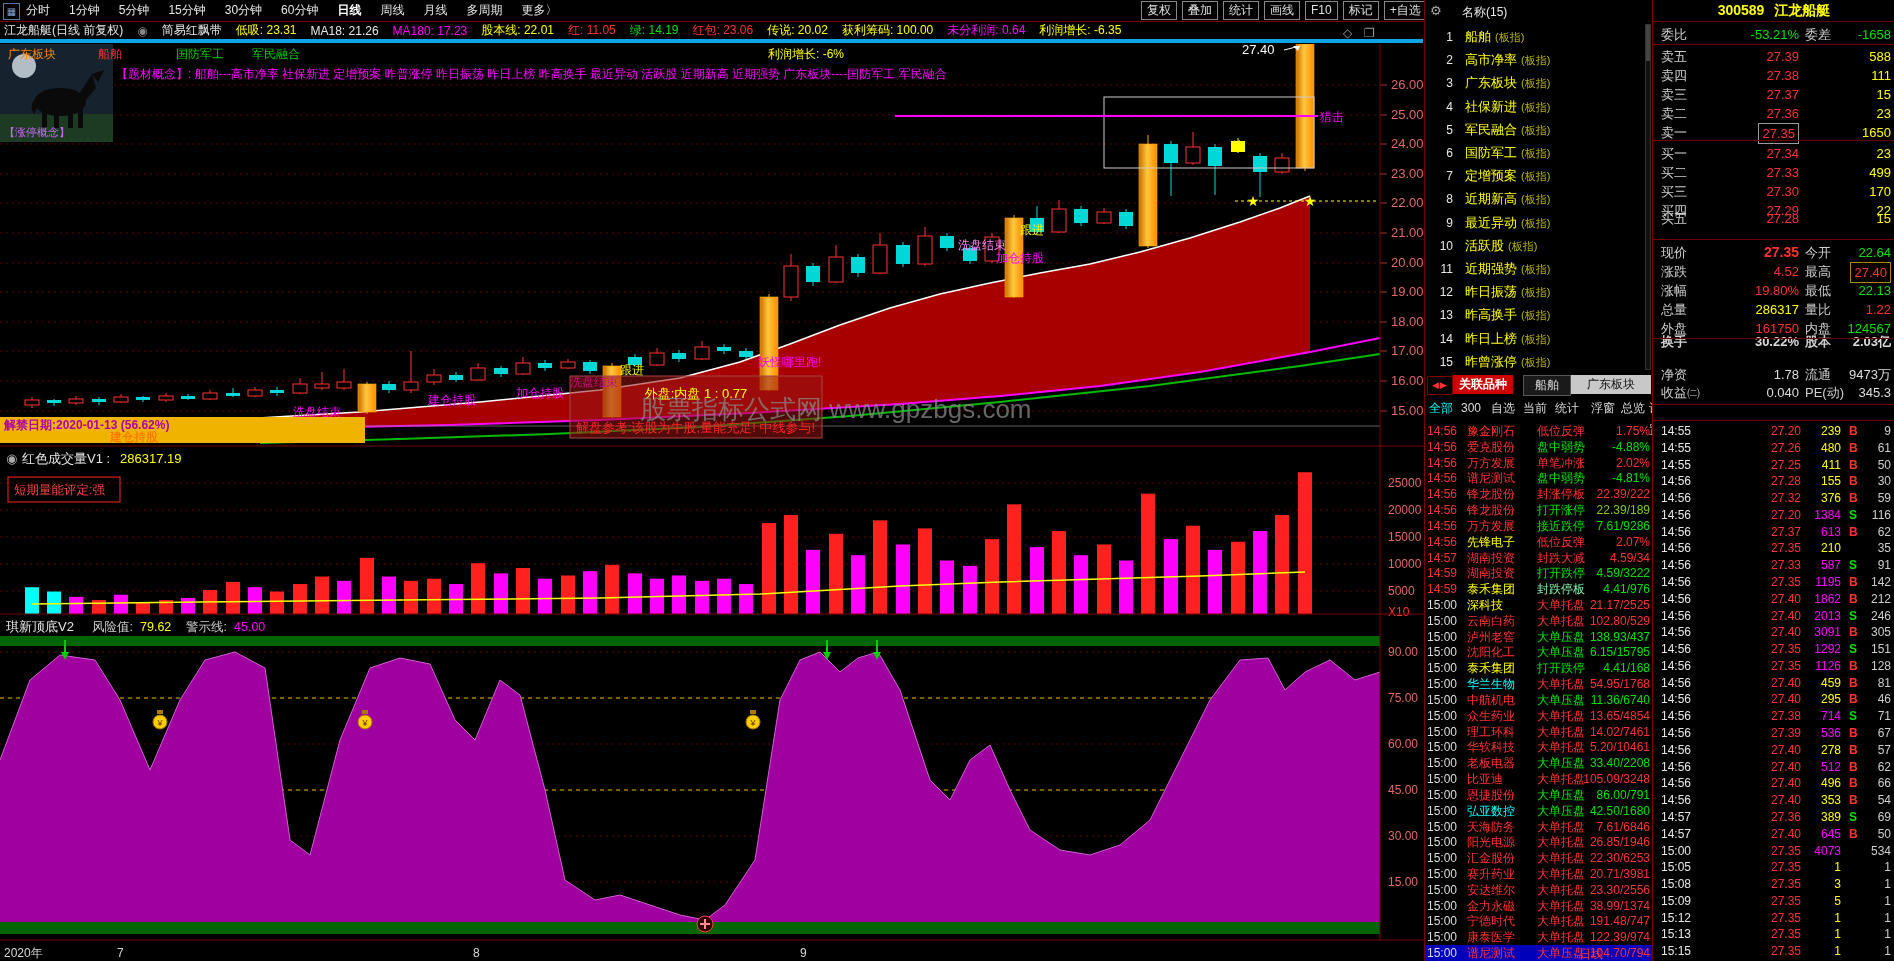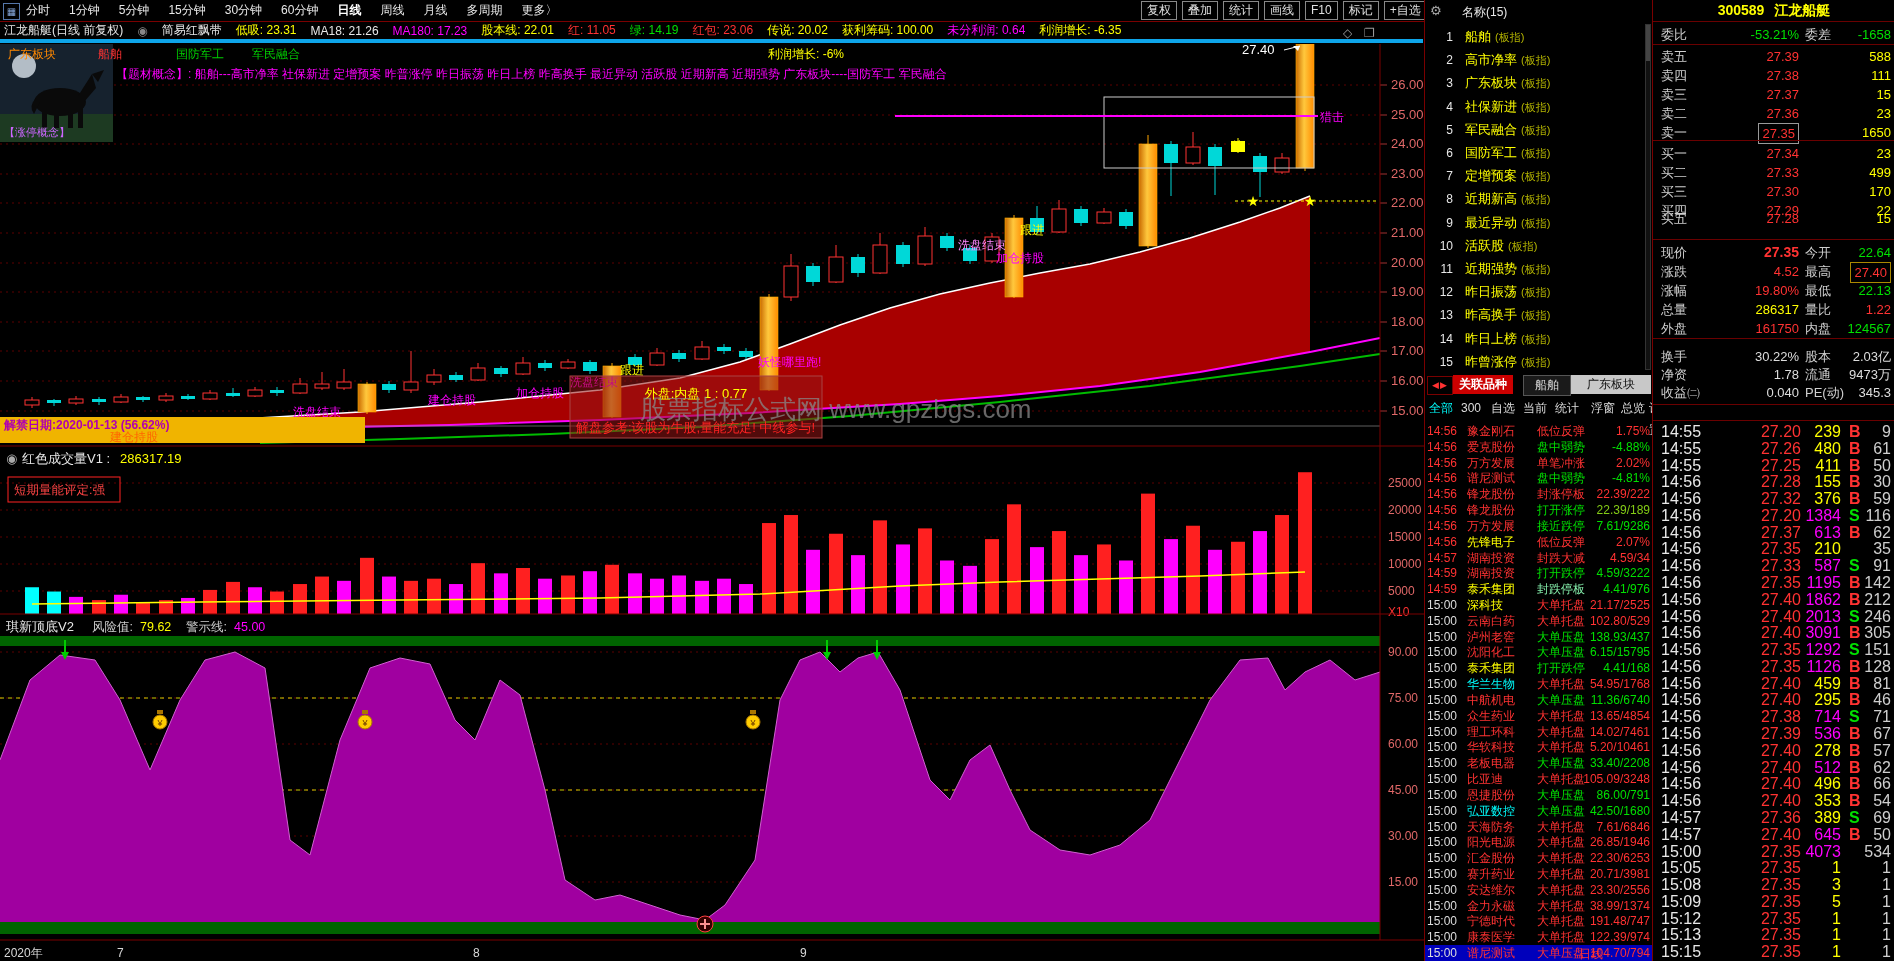--- a/index.html
+++ b/index.html
@@ -48,21 +48,21 @@
   #midperiod{position:absolute;left:154px;top:946px;color:#ff3232;z-index:9;}
   
   #right-panel{position:absolute;left:1652px;top:0;width:242px;height:961px;background:#000;border-left:1px solid #7a0000;box-sizing:border-box;}
   #rp-title{position:absolute;left:0;top:2px;width:242px;text-align:center;font-size:14px;font-weight:bold;}
   .rp-line{position:absolute;left:0;width:242px;height:0;border-top:1px solid #6a0000;}
   .q-row{position:absolute;left:0;width:242px;height:19px;line-height:19px;font-size:13px;white-space:nowrap;}
   .q-l{position:absolute;left:8px;color:#cfcfcf;}
   .q-v1{position:absolute;right:96px;}
   .q-l2{position:absolute;left:152px;color:#cfcfcf;}
   .q-v2{position:absolute;right:4px;}
-  .tick-row{position:absolute;left:0;width:242px;height:17px;line-height:17px;font-size:16px;white-space:nowrap;}
+  .tick-row{position:absolute;left:0;width:242px;height:17px;line-height:17px;font-size:12px;white-space:nowrap;}
   .tk-t{position:absolute;left:8px;color:#e8e8e8;}
   .tk-p{position:absolute;right:94px;color:#ff3232;}
   .tk-v{position:absolute;right:54px;}
   .tk-f{position:absolute;left:196px;}
   .tk-n{position:absolute;right:4px;color:#cfcfcf;}
   .boxed{border:1px solid #999;padding:0 3px;}
   .boxed-y{border:1px solid #aa8800;padding:0 3px;}
 </style>
 </head>
 <body>
@@ -790,21 +790,21 @@
           <span class="q-v1" style="color: rgb(255, 255, 0);">286317</span>
           <span class="q-l2">量比</span>
           <span class="q-v2" style="color: rgb(255, 50, 50);">1.22</span>
         </div>
         <div class="q-row" style="top: 319px;">
           <span class="q-l">外盘</span>
           <span class="q-v1" style="color: rgb(255, 50, 50);">161750</span>
           <span class="q-l2">内盘</span>
           <span class="q-v2" style="color: rgb(0, 224, 0);">124567</span>
         </div>
-        <div class="q-row" style="top: 347px;">
+        <div class="q-row" style="top: 332px; font-weight: bold;">
           <span class="q-l">换手</span>
           <span class="q-v1" style="color: rgb(221, 221, 221);">30.22%</span>
           <span class="q-l2">股本</span>
           <span class="q-v2" style="color: rgb(221, 221, 221);">2.03亿</span>
         </div>
         <div class="q-row" style="top: 365px;">
           <span class="q-l">净资</span>
           <span class="q-v1" style="color: rgb(221, 221, 221);">1.78</span>
           <span class="q-l2">流通</span>
           <span class="q-v2" style="color: rgb(221, 221, 221);">9473万</span>

